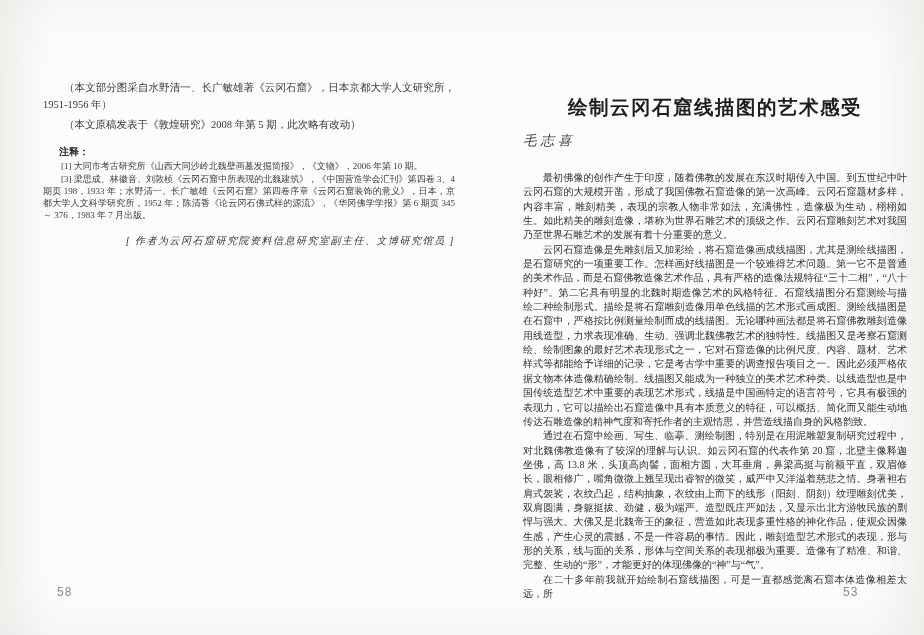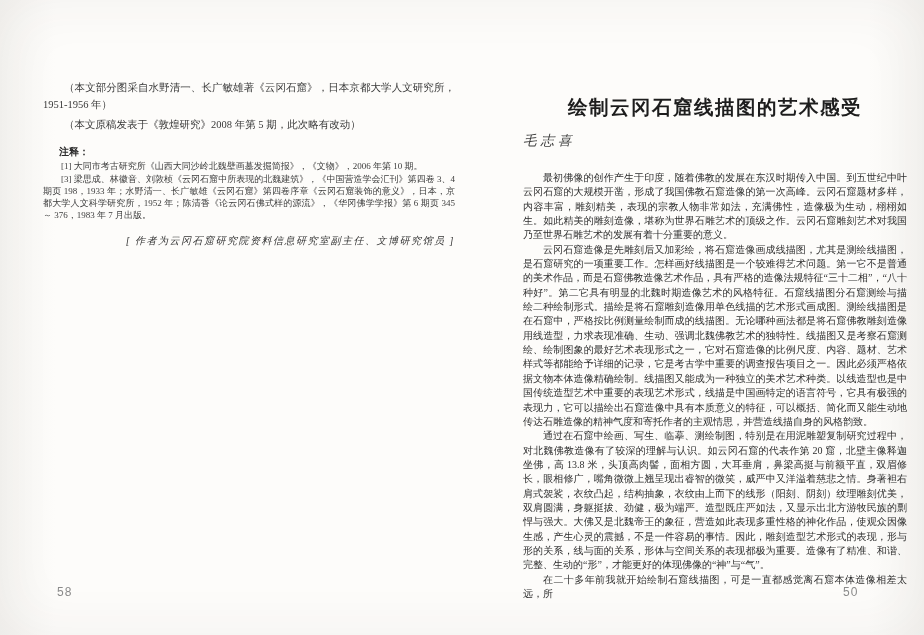--- a/index.html
+++ b/index.html
@@ -117,15 +117,15 @@
     <div class="article-author">毛志喜</div>
     <div class="article-body">
       <p>最初佛像的创作产生于印度，随着佛教的发展在东汉时期传入中国。到五世纪中叶云冈石窟的大规模开凿，形成了我国佛教石窟造像的第一次高峰。云冈石窟题材多样，内容丰富，雕刻精美，表现的宗教人物非常如法，充满佛性，造像极为生动，栩栩如生。如此精美的雕刻造像，堪称为世界石雕艺术的顶级之作。云冈石窟雕刻艺术对我国乃至世界石雕艺术的发展有着十分重要的意义。</p>
       <p>云冈石窟造像是先雕刻后又加彩绘，将石窟造像画成线描图，尤其是测绘线描图，是石窟研究的一项重要工作。怎样画好线描图是一个较难得艺术问题。第一它不是普通的美术作品，而是石窟佛教造像艺术作品，具有严格的造像法规特征“三十二相”，“八十种好”。第二它具有明显的北魏时期造像艺术的风格特征。石窟线描图分石窟测绘与描绘二种绘制形式。描绘是将石窟雕刻造像用单色线描的艺术形式画成图。测绘线描图是在石窟中，严格按比例测量绘制而成的线描图。无论哪种画法都是将石窟佛教雕刻造像用线造型，力求表现准确、生动、强调北魏佛教艺术的独特性。线描图又是考察石窟测绘、绘制图象的最好艺术表现形式之一，它对石窟造像的比例尺度、内容、题材、艺术样式等都能给予详细的记录，它是考古学中重要的调查报告项目之一。因此必须严格依据文物本体造像精确绘制。线描图又能成为一种独立的美术艺术种类。以线造型也是中国传统造型艺术中重要的表现艺术形式，线描是中国画特定的语言符号，它具有极强的表现力，它可以描绘出石窟造像中具有本质意义的特征，可以概括、简化而又能生动地传达石雕造像的精神气度和寄托作者的主观情思，并营造线描自身的风格韵致。</p>
       <p>通过在石窟中绘画、写生、临摹、测绘制图，特别是在用泥雕塑复制研究过程中，对北魏佛教造像有了较深的理解与认识。如云冈石窟的代表作第 20 窟，北壁主像释迦坐佛，高 13.8 米，头顶高肉髻，面相方圆，大耳垂肩，鼻梁高挺与前额平直，双眉修长，眼相修广，嘴角微微上翘呈现出睿智的微笑，威严中又洋溢着慈悲之情。身著袒右肩式袈裟，衣纹凸起，结构抽象，衣纹由上而下的线形（阳刻、阴刻）纹理雕刻优美，双肩圆满，身躯挺拔、劲健，极为端严。造型既庄严如法，又显示出北方游牧民族的剽悍与强大。大佛又是北魏帝王的象征，营造如此表现多重性格的神化作品，使观众因像生感，产生心灵的震撼，不是一件容易的事情。因此，雕刻造型艺术形式的表现，形与形的关系，线与面的关系，形体与空间关系的表现都极为重要。造像有了精准、和谐、完整、生动的“形”，才能更好的体现佛像的“神”与“气”。</p>
       <p>在二十多年前我就开始绘制石窟线描图，可是一直都感觉离石窟本体造像相差太远，所</p>
     </div>
   </div>
 
   <div class="pagenum pn-left">58</div>
-  <div class="pagenum pn-right">50</div>
+  <div class="pagenum pn-right">53</div>
 
 </div>
 
 </body></html>

